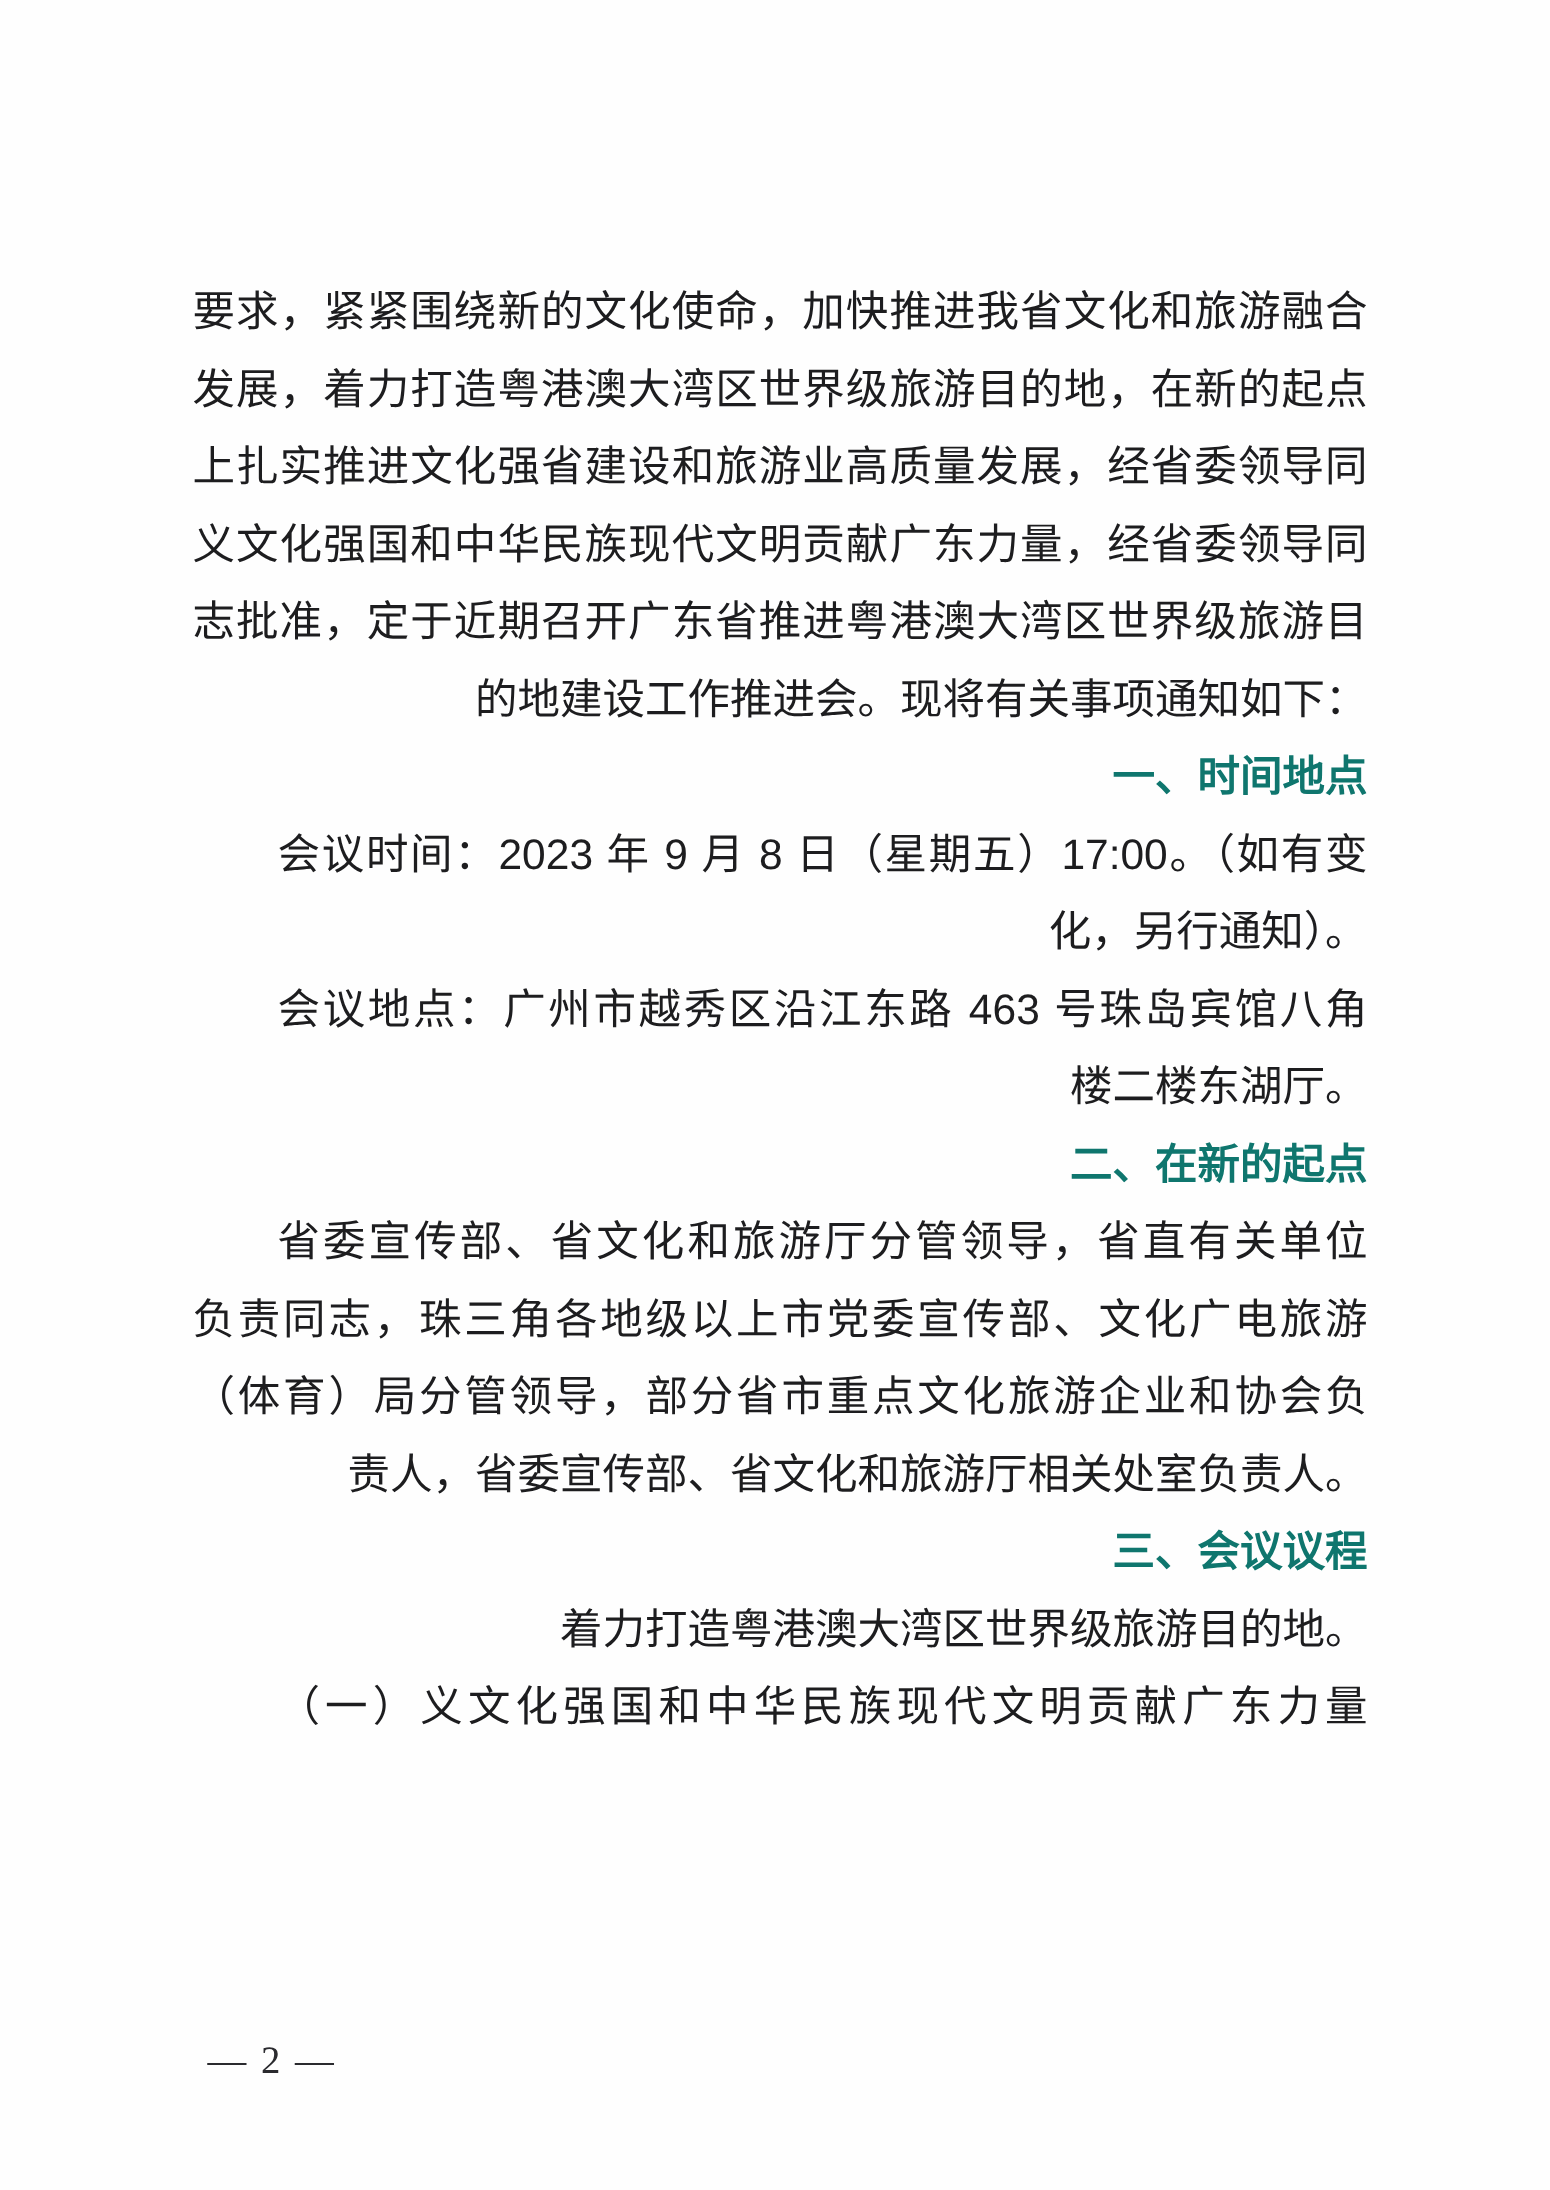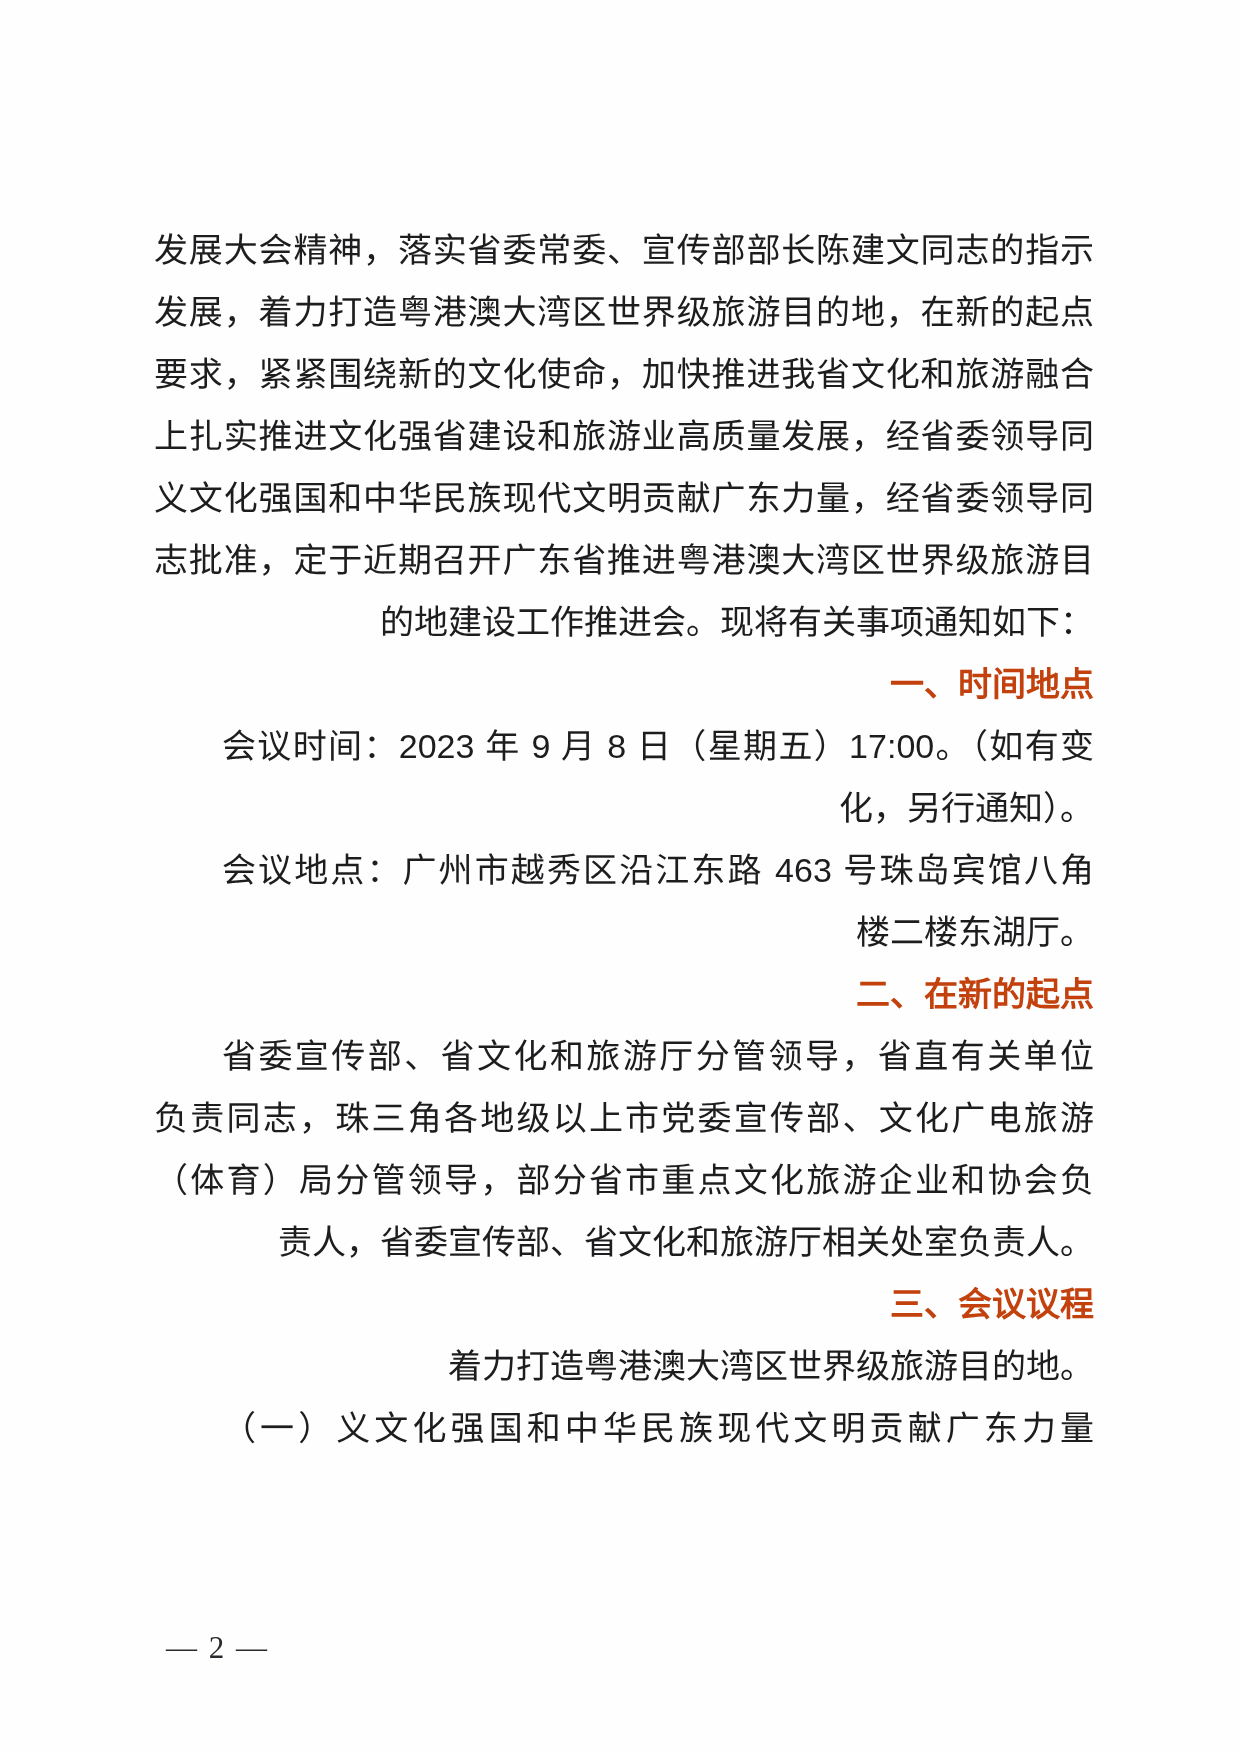--- a/index.html
+++ b/index.html
@@ -38,41 +38,40 @@
     white-space: normal;
     text-align: justify;
     text-align-last: justify;
     text-justify: inter-character;
   }
   .line.indent {
     padding-left: 68px;
   }
   .line.heading {
     font-weight: bold;
-    color: #c2410c;
+    color: #0f766e;
   }
   .footer {
     position: absolute;
     left: 166px;
     top: 1628px;
     font-family: "Liberation Serif", serif;
     font-size: 31px;
     line-height: 40px;
     color: #2a2a2e;
     letter-spacing: 2px;
   }
 </style>
 </head>
 <body>
 
 <div class="page">
   <div class="text-block" style="color: rgb(29, 29, 31);">
-      <div class="line j">发展大会精神，落实省委常委、宣传部部长陈建文同志的指示</div>
+      <div class="line j">要求，紧紧围绕新的文化使命，加快推进我省文化和旅游融合</div>
       <div class="line j">发展，着力打造粤港澳大湾区世界级旅游目的地，在新的起点</div>
-      <div class="line j">要求，紧紧围绕新的文化使命，加快推进我省文化和旅游融合</div>
       <div class="line j">上扎实推进文化强省建设和旅游业高质量发展，经省委领导同</div>
       <div class="line j">义文化强国和中华民族现代文明贡献广东力量，经省委领导同</div>
       <div class="line j">志批准，定于近期召开广东省推进粤港澳大湾区世界级旅游目</div>
       <div class="line">的地建设工作推进会。现将有关事项通知如下：</div>
       <div class="line heading indent">一、时间地点</div>
       <div class="line indent j">会议时间：2023 年 9 月 8 日（星期五）17:00。（如有变</div>
       <div class="line">化，另行通知）。</div>
       <div class="line indent j">会议地点：广州市越秀区沿江东路 463 号珠岛宾馆八角</div>
       <div class="line">楼二楼东湖厅。</div>
       <div class="line heading indent">二、在新的起点</div>

